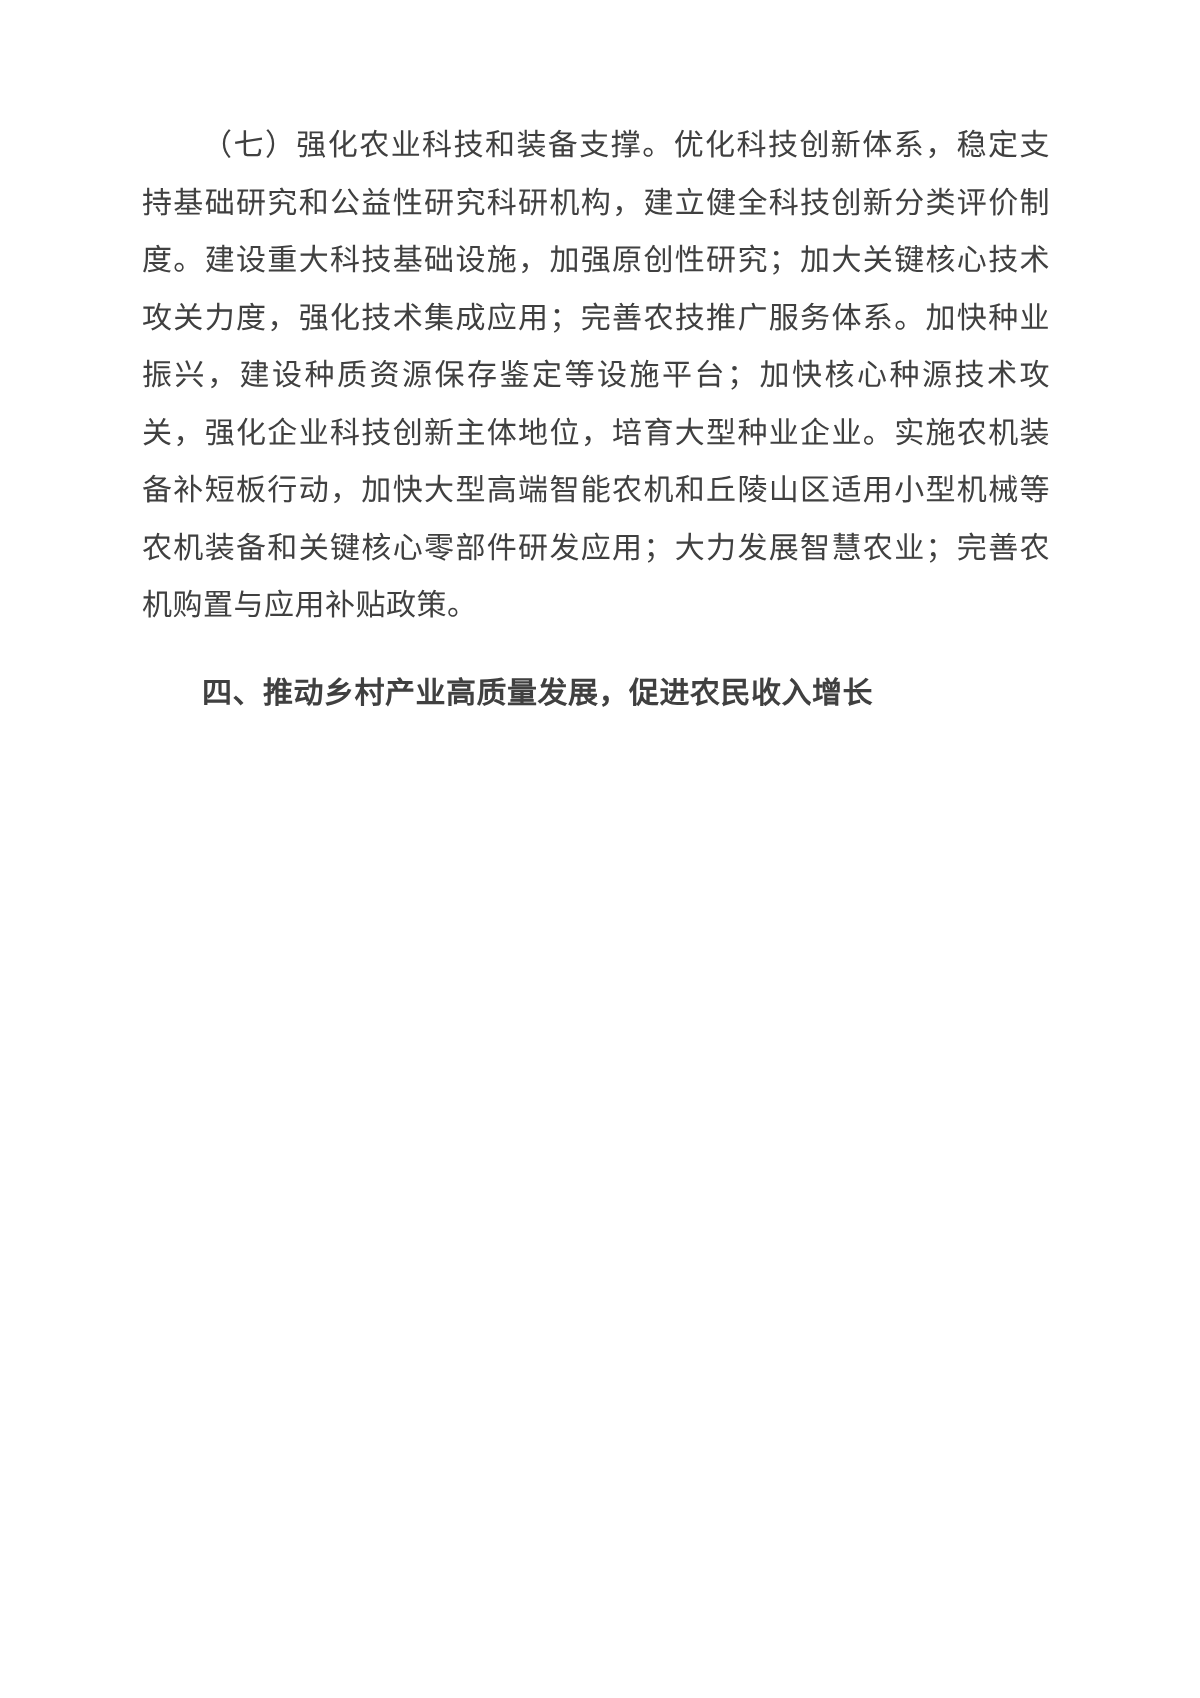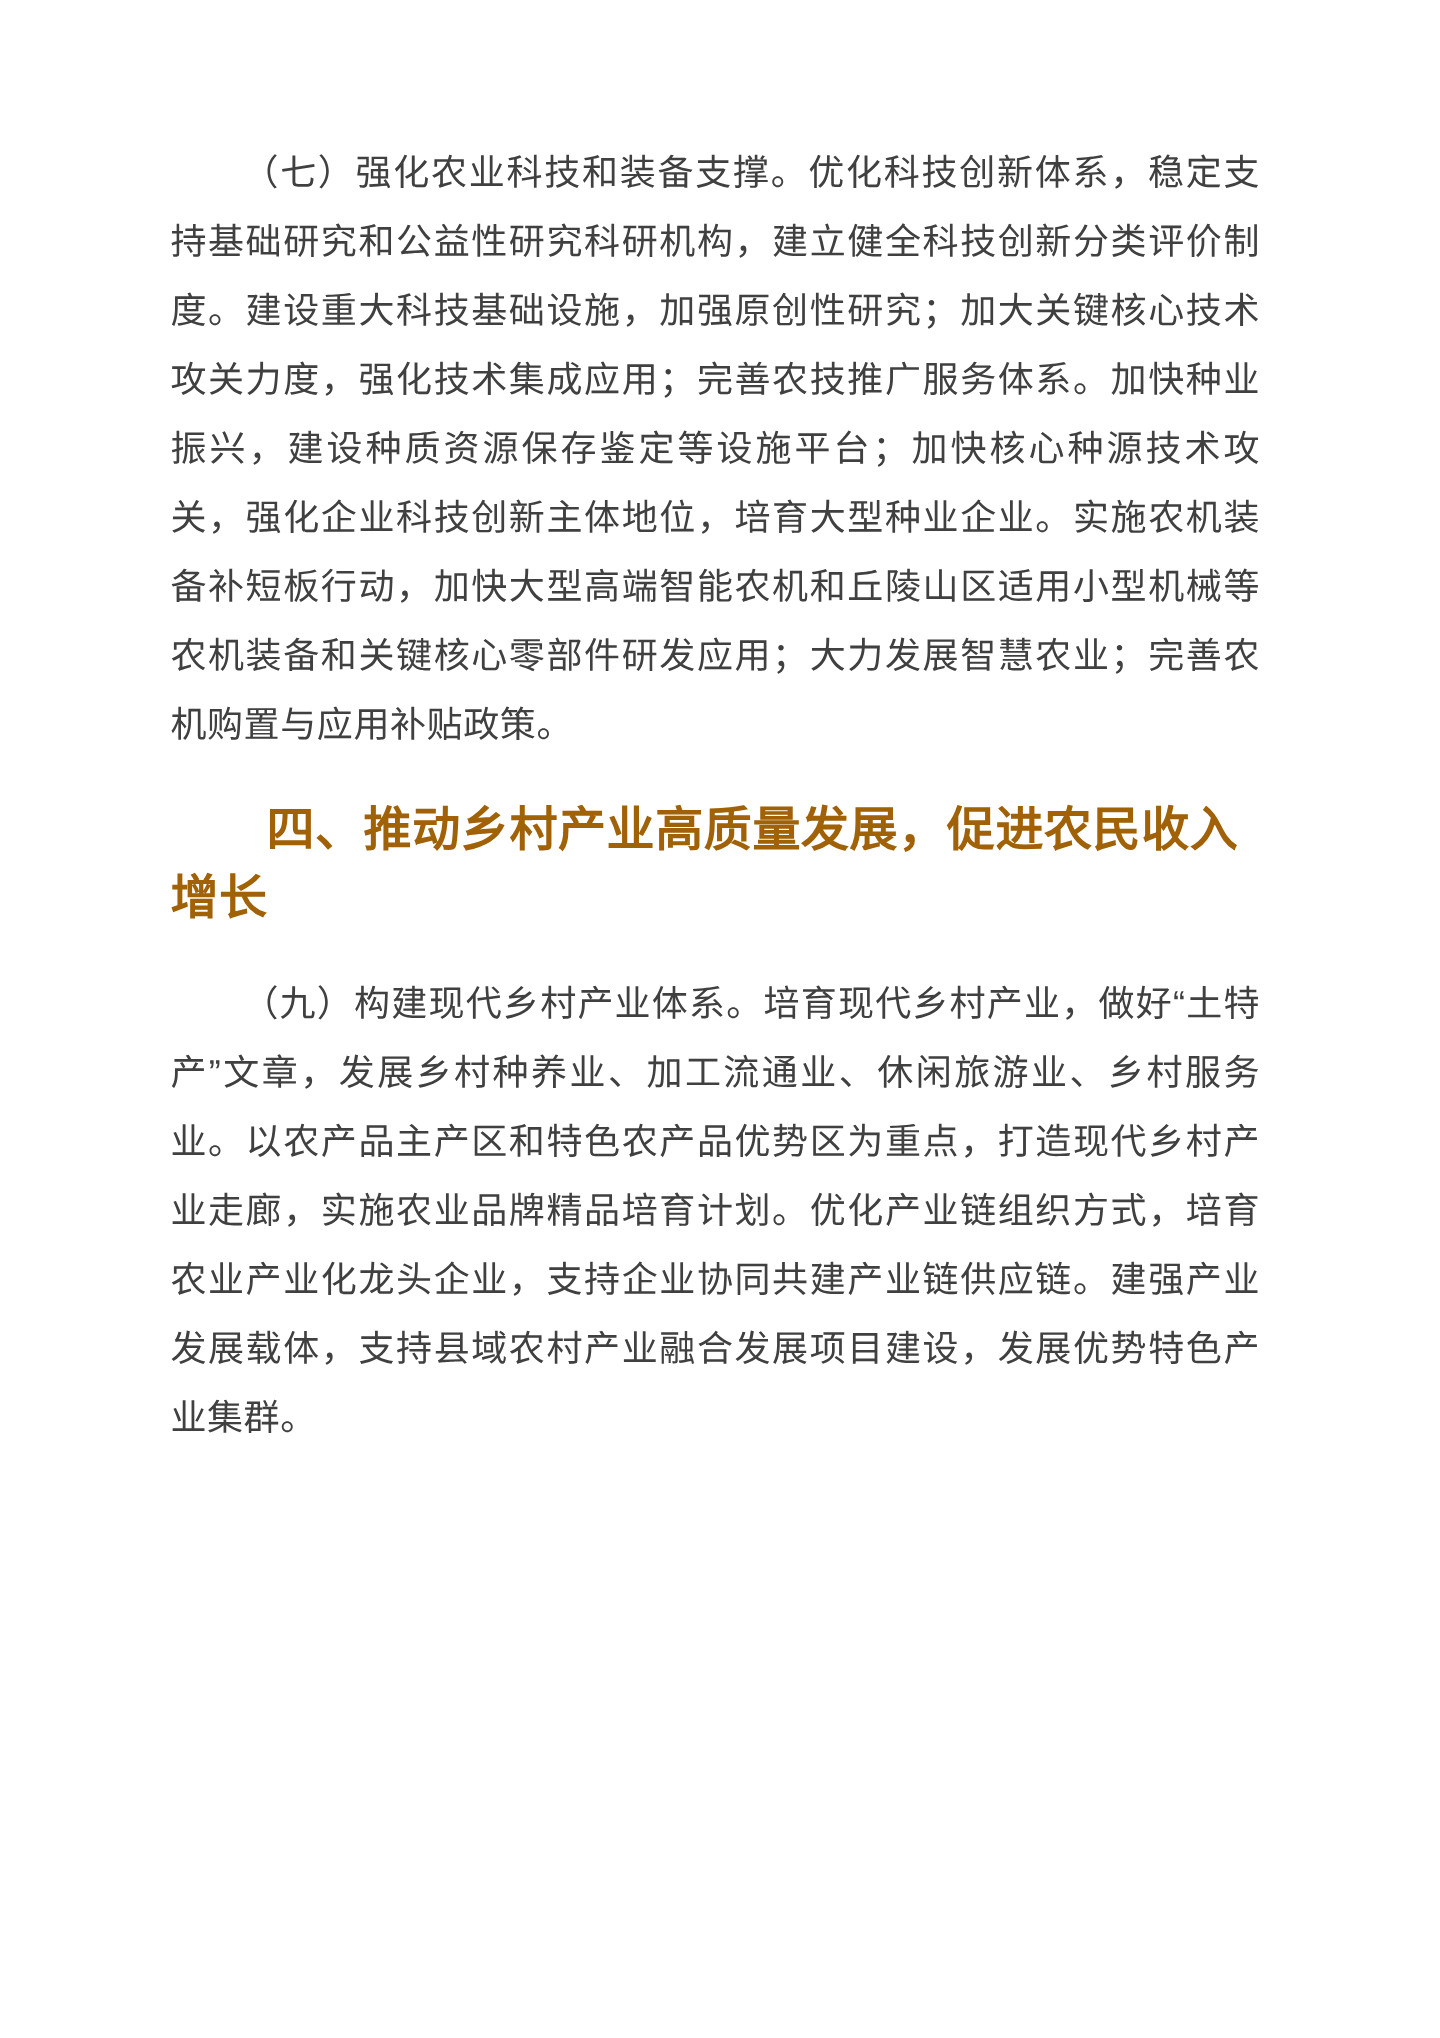--- a/index.html
+++ b/index.html
@@ -28,30 +28,29 @@
     line-height: 57.5px;
     text-align: justify;
     text-justify: inter-ideograph;
     text-indent: 2em;
     color: #404040;
     letter-spacing: 0.5px;
     word-break: break-all;
   }
   .section-heading {
     margin: 30px 0 30px 0;
-    font-size: 40px;
+    font-size: 30px;
     line-height: 57.5px;
     font-weight: bold;
     text-indent: 2em;
-    color: #a16207;
+    color: #404040;
     letter-spacing: 0.5px;
   }
 </style>
 </head>
 <body>
 
 <div class="page">
   <div class="content">
     <p class="body-para">（七）强化农业科技和装备支撑。优化科技创新体系，稳定支持基础研究和公益性研究科研机构，建立健全科技创新分类评价制度。建设重大科技基础设施，加强原创性研究；加大关键核心技术攻关力度，强化技术集成应用；完善农技推广服务体系。加快种业振兴，建设种质资源保存鉴定等设施平台；加快核心种源技术攻关，强化企业科技创新主体地位，培育大型种业企业。实施农机装备补短板行动，加快大型高端智能农机和丘陵山区适用小型机械等农机装备和关键核心零部件研发应用；大力发展智慧农业；完善农机购置与应用补贴政策。</p>
     <h2 class="section-heading">四、推动乡村产业高质量发展，促进农民收入增长</h2>
-    <p class="body-para">（九）构建现代乡村产业体系。培育现代乡村产业，做好“土特产”文章，发展乡村种养业、加工流通业、休闲旅游业、乡村服务业。以农产品主产区和特色农产品优势区为重点，打造现代乡村产业走廊，实施农业品牌精品培育计划。优化产业链组织方式，培育农业产业化龙头企业，支持企业协同共建产业链供应链。建强产业发展载体，支持县域农村产业融合发展项目建设，发展优势特色产业集群。</p>
   </div>
 </div>
 
 </body></html>

